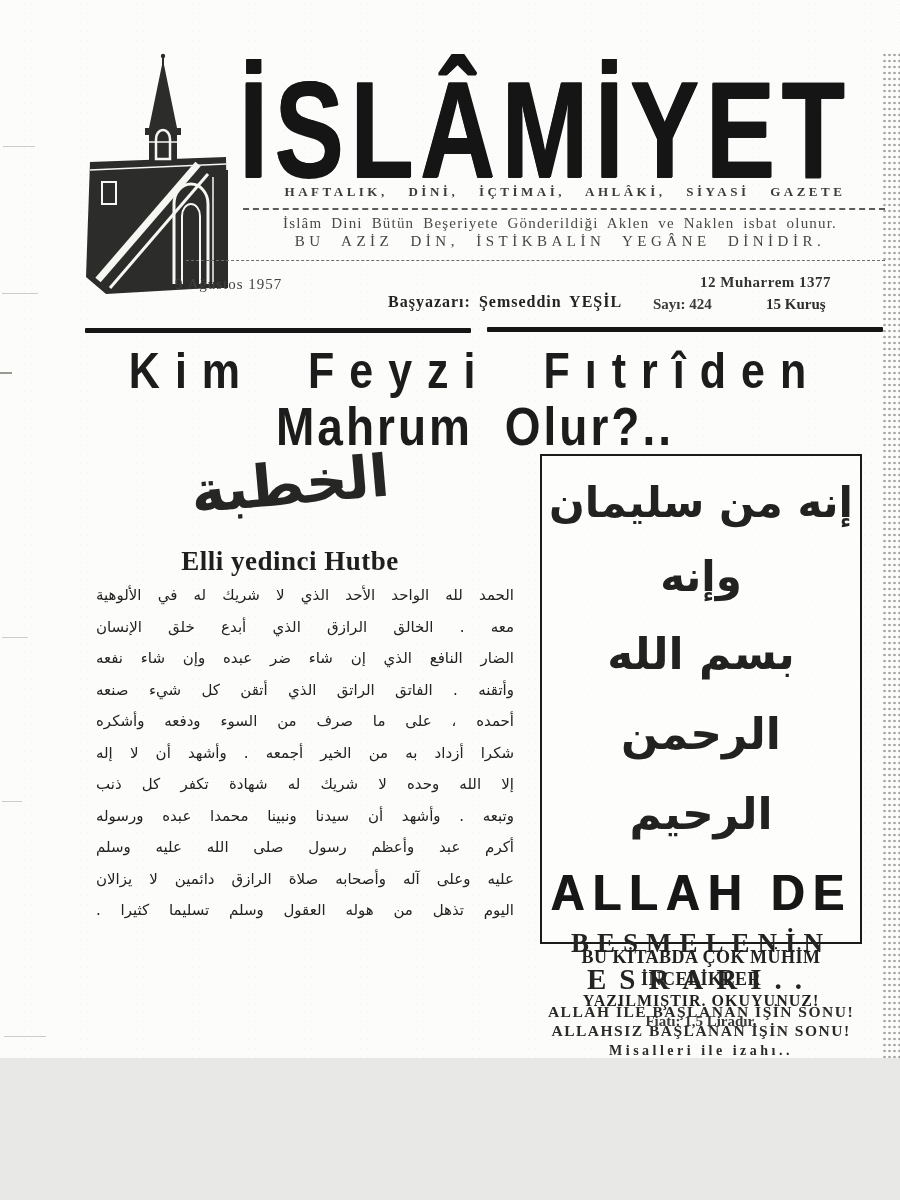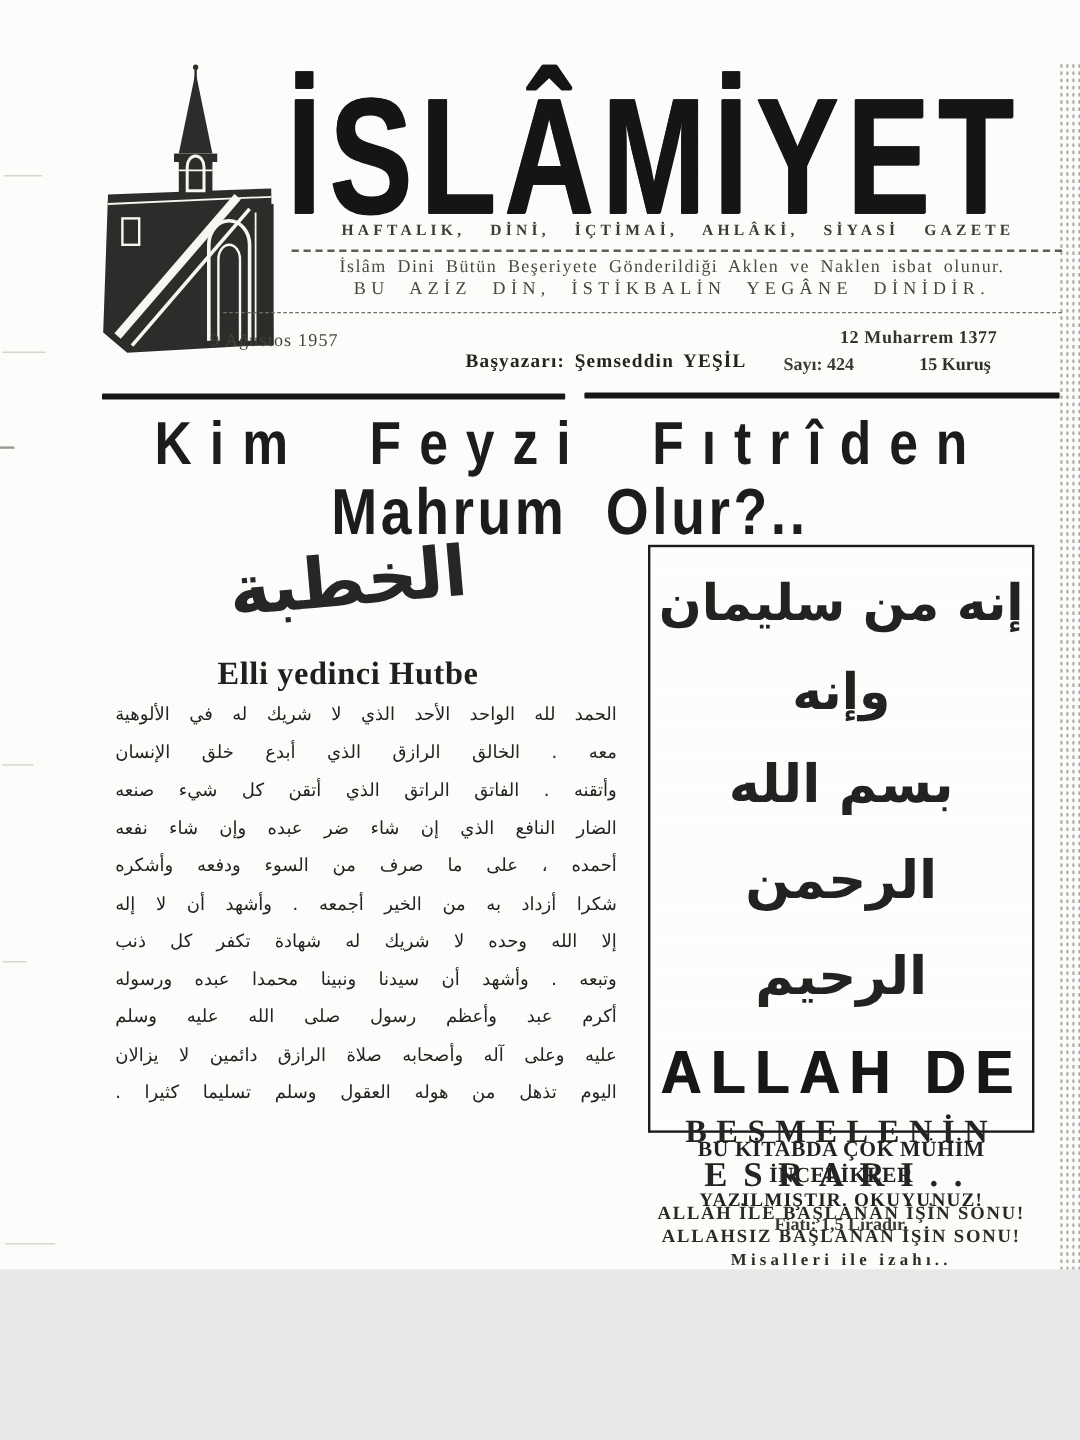--- a/index.html
+++ b/index.html
@@ -186,22 +186,22 @@
 
   <div class="headline-1">Kim Feyzi Fıtrîden</div>
   <div class="headline-2">Mahrum Olur?..</div>
 
   <div class="hutbe-callig">الخطبة</div>
   <div class="hutbe-title">Elli yedinci Hutbe</div>
 
   <div class="arabic-body">
     <div class="ar-line">الحمد لله الواحد الأحد الذي لا شريك له في الألوهية</div>
     <div class="ar-line">معه . الخالق الرازق الذي أبدع خلق الإنسان</div>
+    <div class="ar-line">الضار النافع الذي إن شاء ضر عبده وإن شاء نفعه</div>
     <div class="ar-line">وأتقنه . الفاتق الراتق الذي أتقن كل شيء صنعه</div>
-    <div class="ar-line">الضار النافع الذي إن شاء ضر عبده وإن شاء نفعه</div>
     <div class="ar-line">أحمده ، على ما صرف من السوء ودفعه وأشكره</div>
     <div class="ar-line">شكرا أزداد به من الخير أجمعه . وأشهد أن لا إله</div>
     <div class="ar-line">إلا الله وحده لا شريك له شهادة تكفر كل ذنب</div>
     <div class="ar-line">وتبعه . وأشهد أن سيدنا ونبينا محمدا عبده ورسوله</div>
     <div class="ar-line">أكرم عبد وأعظم رسول صلى الله عليه وسلم</div>
     <div class="ar-line">عليه وعلى آله وأصحابه صلاة الرازق دائمين لا يزالان</div>
     <div class="ar-line">اليوم تذهل من هوله العقول وسلم تسليما كثيرا .</div>
   </div>
 
 

